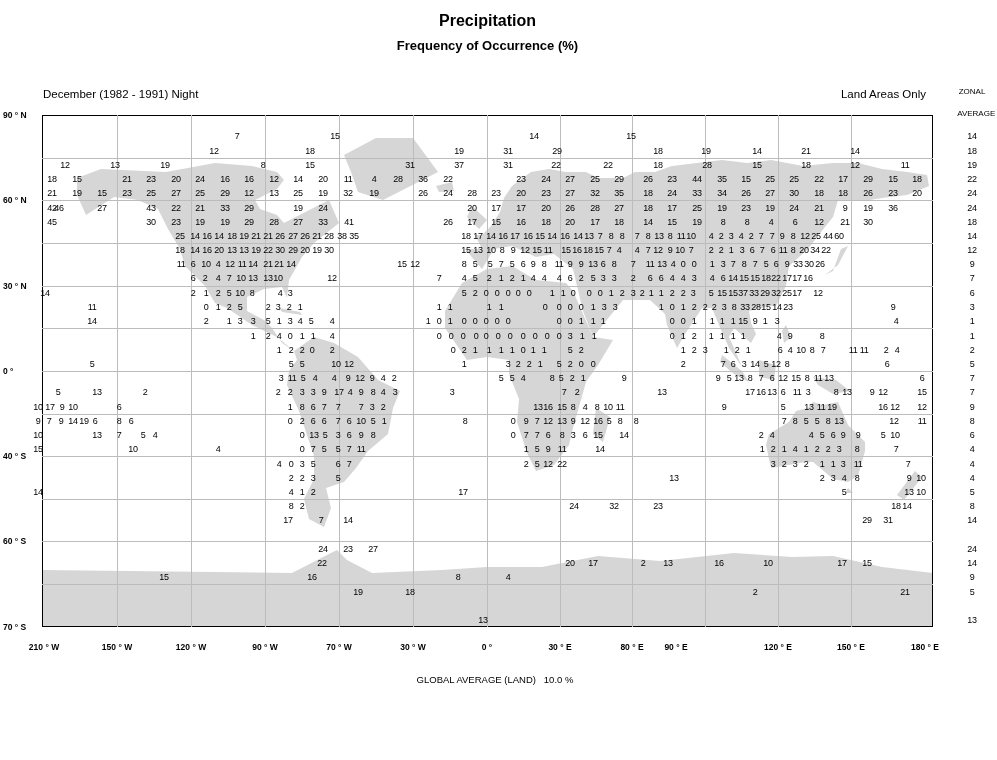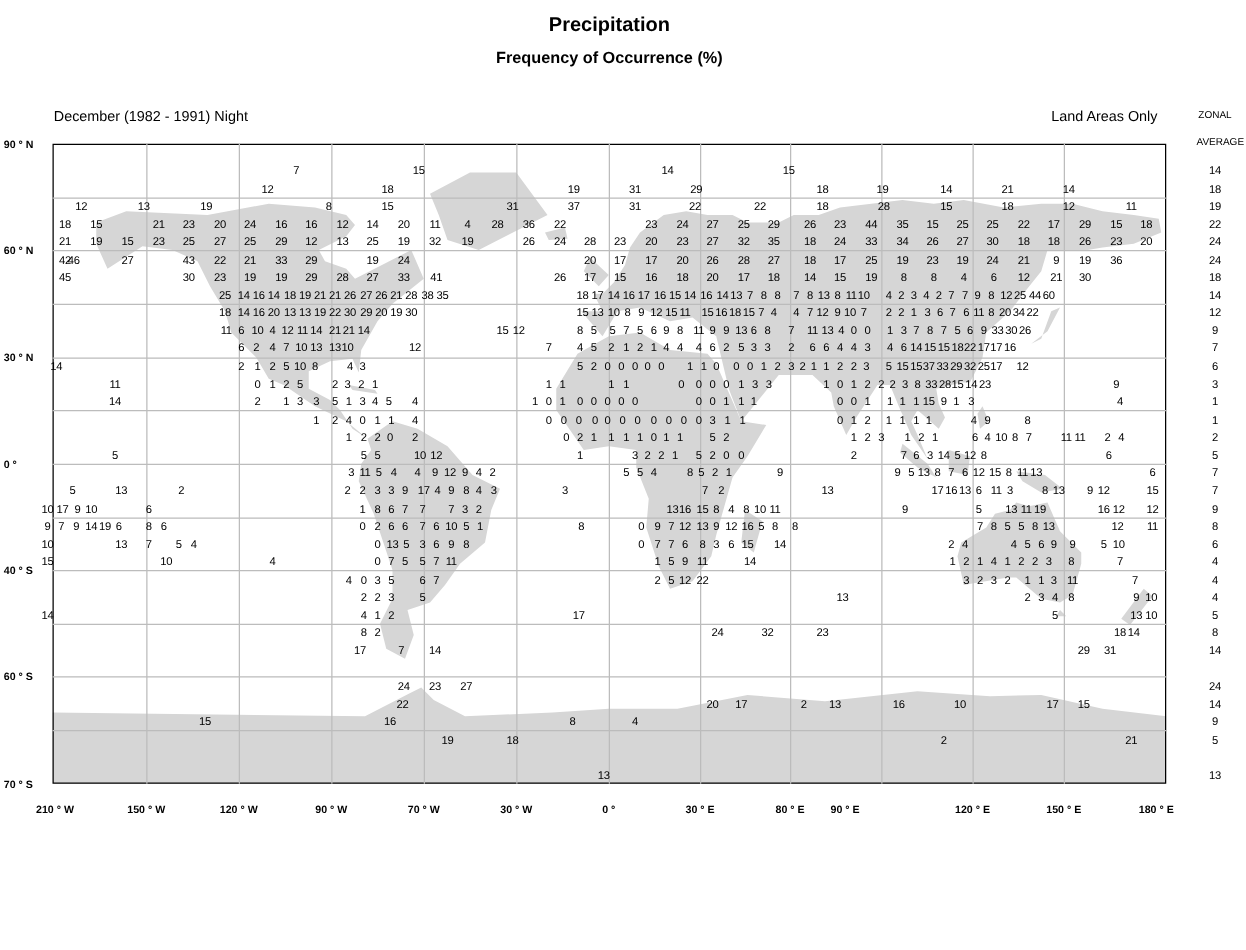--- a/index.html
+++ b/index.html
@@ -909,14 +909,15 @@
       <span class="v" style="left: 972px; top: 492px;">5</span>
       <span class="v" style="left: 972px; top: 506px;">8</span>
       <span class="v" style="left: 972px; top: 520px;">14</span>
       <span class="v" style="left: 972px; top: 549px;">24</span>
       <span class="v" style="left: 972px; top: 563px;">14</span>
       <span class="v" style="left: 972px; top: 577px;">9</span>
       <span class="v" style="left: 972px; top: 592px;">5</span>
       <span class="v" style="left: 972px; top: 620px;">13</span>
     </div>
 
+  <div class="abs" id="gavg">GLOBAL AVERAGE (LAND)   10.0 %</div>
 
 </div>
 
 </body></html>

